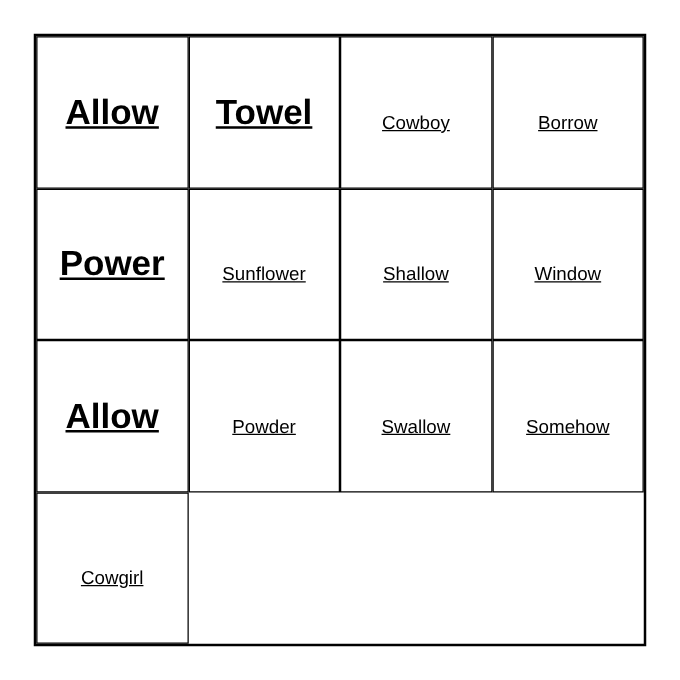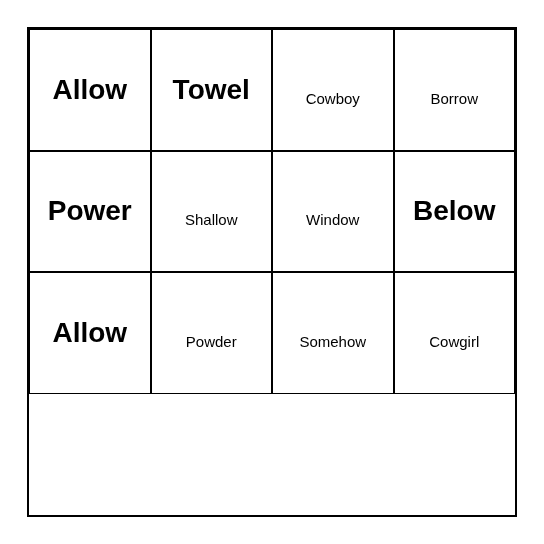--- a/index.html
+++ b/index.html
@@ -18,20 +18,21 @@
       font-family: Arial, sans-serif;
     }
 
     .bingo-grid {
       display: grid;
       grid-template-columns: repeat(4, 1fr);
       grid-template-rows: repeat(4, 1fr);
       width: 490px;
       height: 490px;
       border: 2px solid #000;
+      text-decoration: underline;
     }
 
     .bingo-cell {
       border: 1.5px solid #000;
       display: flex;
       justify-content: center;
       align-items: center;
       text-align: center;
       padding: 6px;
     }
@@ -64,33 +65,36 @@
     <div class="bingo-cell">
       <span class="size-small">Cowboy</span>
     </div>
     <div class="bingo-cell">
       <span class="size-small">Borrow</span>
     </div>
     <div class="bingo-cell">
       <span class="size-large">Power</span>
     </div>
     <div class="bingo-cell">
+      <span class="size-small">Sunflower</span>
+    </div>
+    <div class="bingo-cell">
       <span class="size-small">Shallow</span>
     </div>
     <div class="bingo-cell">
       <span class="size-small">Window</span>
     </div>
     <div class="bingo-cell">
-      <span class="size-large">Below</span>
-    </div>
-    <div class="bingo-cell">
       <span class="size-large">Allow</span>
     </div>
     <div class="bingo-cell">
       <span class="size-small">Powder</span>
+    </div>
+    <div class="bingo-cell">
+      <span class="size-small">Swallow</span>
     </div>
     <div class="bingo-cell">
       <span class="size-small">Somehow</span>
     </div>
     <div class="bingo-cell">
       <span class="size-small">Cowgirl</span>
     </div>
   </div>
 
 </body></html>

